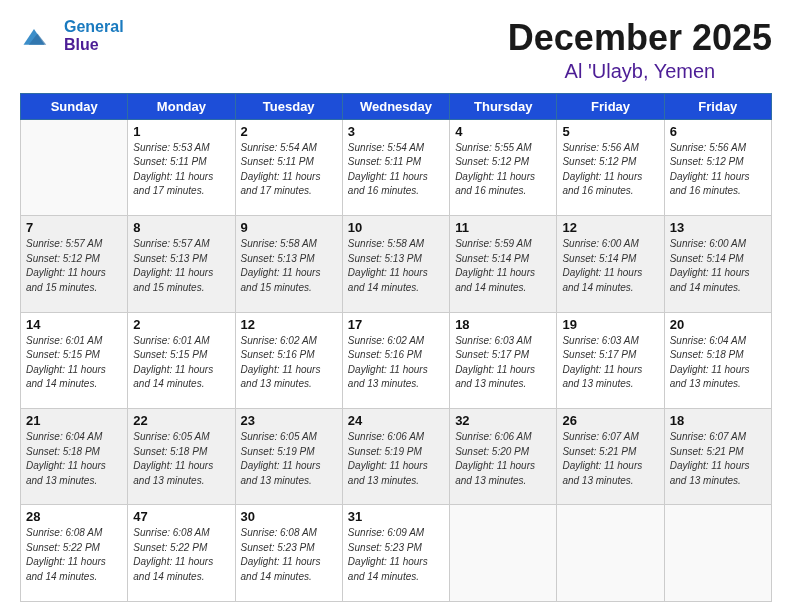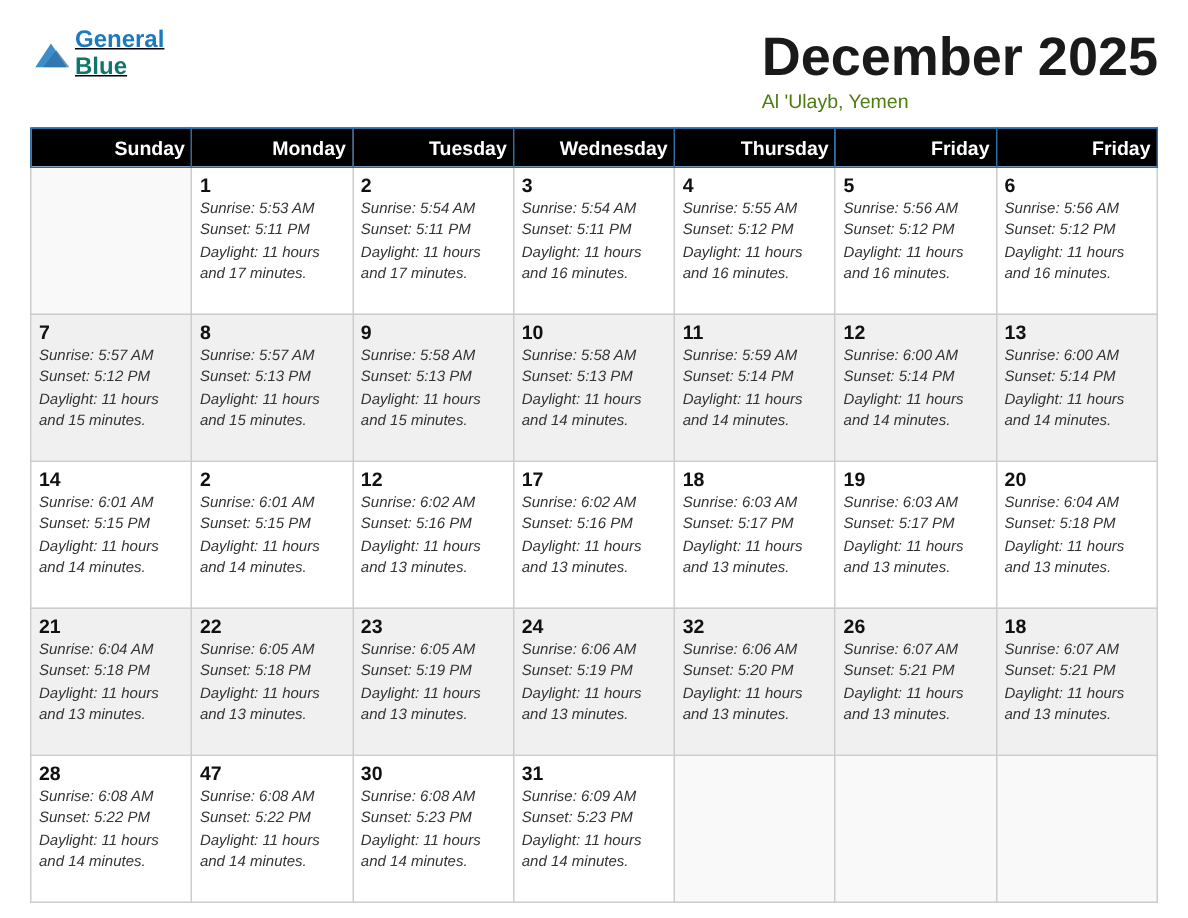--- a/index.html
+++ b/index.html
@@ -19,64 +19,63 @@
     }
     .header {
       display: flex;
       justify-content: space-between;
       align-items: flex-start;
       margin-bottom: 10px;
     }
     .logo {
       display: flex;
       align-items: center;
-      gap: 2px;
-      text-decoration: underline;
+      gap: 16px;
     }
     .logo-text {
       font-size: 16px;
       font-weight: bold;
       color: #1a1a1a;
       line-height: 1.1;
     }
     .logo-text span {
       color: #1a7abf;
     }
     .logo-icon {
       width: 28px;
       height: 28px;
     }
     .title-block {
-      text-align: left;
+      text-align: center;
     }
     .month-title {
       font-size: 36px;
       font-weight: bold;
       color: #1a1a1a;
       line-height: 1.1;
     }
     .location {
-      font-size: 13px;
-      color: #4d7c0f;
+      font-size: 20px;
+      color: #4c1d95;
       margin-top: 2px;
     }
     .calendar {
       flex: 1;
       border: 1px solid #ccc;
       border-collapse: collapse;
       width: 100%;
       table-layout: fixed;
     }
     .calendar th {
-      background: #000000;
+      background: #1d4ed8;
       color: #fff;
       font-size: 13px;
       font-weight: bold;
       padding: 5px 4px;
-      text-align: right;
+      text-align: center;
       border: 1px solid #2e6da4;
     }
     .calendar td {
       border: 1px solid #ccc;
       vertical-align: top;
       padding: 4px 5px;
       font-size: 10.5px;
       color: #222;
       height: 80px;
       width: calc(100% / 7);
@@ -114,21 +113,21 @@
         <rect x="0" y="0" width="32" height="32" fill="white"></rect>
 
         <polygon points="4,26 16,8 28,26" fill="#1a7abf" opacity="0.85"></polygon>
         <polygon points="10,26 20,13 30,26" fill="#2e6da4" opacity="0.7"></polygon>
       </svg>
       <div style="display:flex;flex-direction:column;line-height:1.15;">
         <span class="logo-text">
           <span>General</span>
         </span>
         <span class="logo-text">
-          <span style="color:#0f766e;">Blue</span>
+          <span style="color:#4c1d95;">Blue</span>
         </span>
       </div>
     </div>
     <div class="title-block">
       <div class="month-title">December 2025</div>
       <div class="location">Al 'Ulayb, Yemen</div>
     </div>
   </div>
 
   <table class="calendar">

